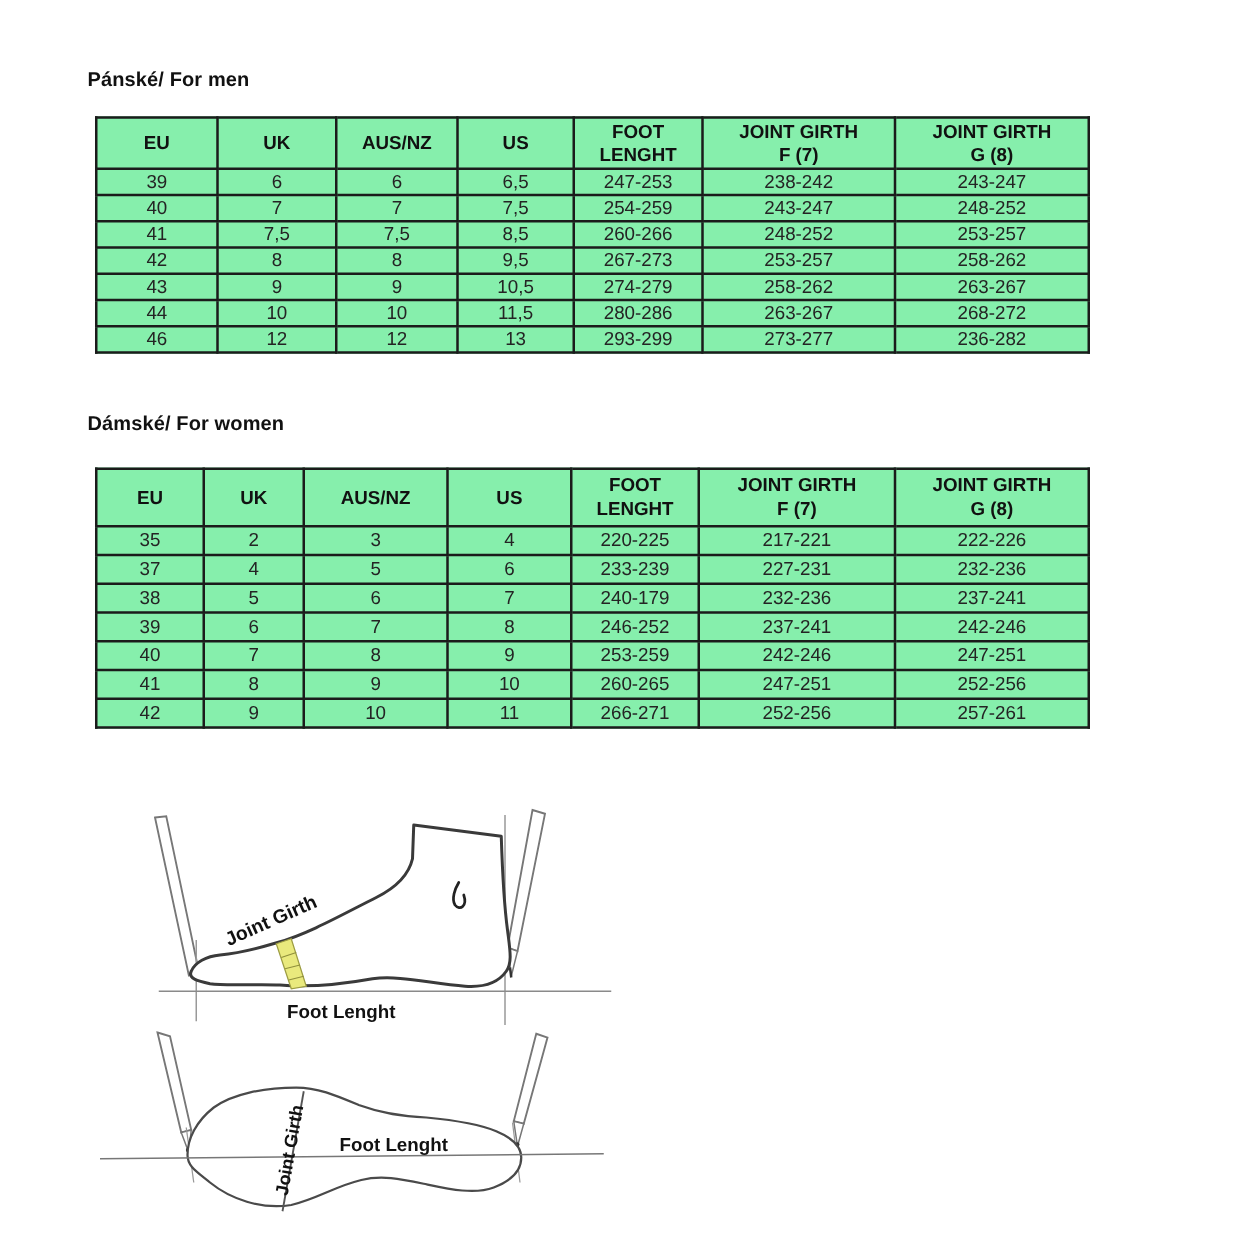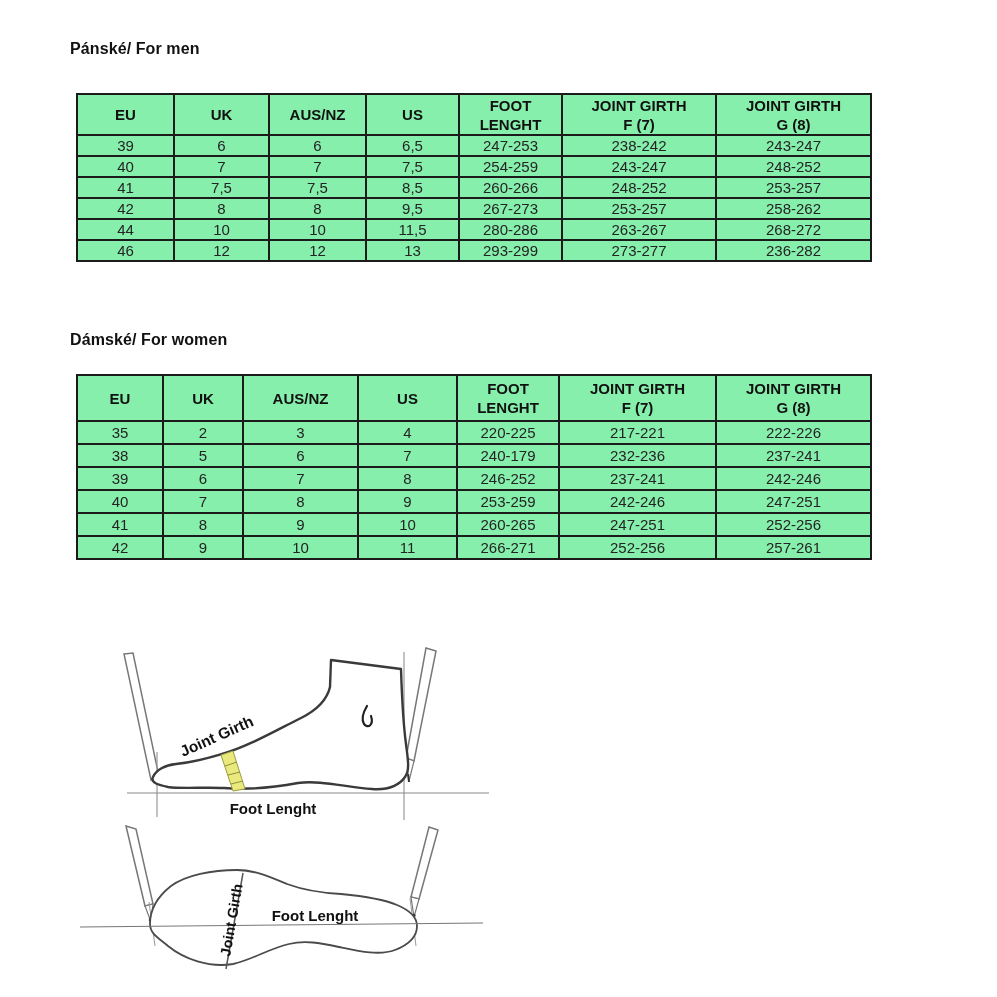--- a/index.html
+++ b/index.html
@@ -4,21 +4,21 @@
 <style>
   html,body{margin:0;padding:0;}
   body{
     width:997px;height:997px;background:#ffffff;position:relative;
     font-family:"Liberation Sans", sans-serif;color:#1a1a1a;overflow:hidden;
   }
   .section-title{
     position:absolute;left:70px;font-size:16px;font-weight:bold;color:#111;
     letter-spacing:0.1px;
   }
-  #men-title{top:40px;}
+  #men-title{top:56px;}
   #women-title{top:331px;}
   table.size-table{
     position:absolute;left:76px;border-collapse:collapse;table-layout:fixed;
     width:794px;background:#86efac;
   }
   #men-table{top:93px;}
   #women-table{top:374px;}
   .size-table th,.size-table td{
     border:2px solid #1b1b1b;text-align:center;vertical-align:middle;
     white-space:nowrap;overflow:hidden;padding:0;
@@ -113,20 +113,29 @@
       <tr>
       <td>42</td>
       <td>8</td>
       <td>8</td>
       <td>9,5</td>
       <td>267-273</td>
       <td>253-257</td>
       <td>258-262</td>
     </tr>
       <tr>
+      <td>43</td>
+      <td>9</td>
+      <td>9</td>
+      <td>10,5</td>
+      <td>274-279</td>
+      <td>258-262</td>
+      <td>263-267</td>
+    </tr>
+      <tr>
       <td>44</td>
       <td>10</td>
       <td>10</td>
       <td>11,5</td>
       <td>280-286</td>
       <td>263-267</td>
       <td>268-272</td>
     </tr>
       <tr>
       <td>46</td>
@@ -187,20 +196,29 @@
   <tbody>
 
   <tr>
       <td>35</td>
       <td>2</td>
       <td>3</td>
       <td>4</td>
       <td>220-225</td>
       <td>217-221</td>
       <td>222-226</td>
+    </tr>
+      <tr>
+      <td>37</td>
+      <td>4</td>
+      <td>5</td>
+      <td>6</td>
+      <td>233-239</td>
+      <td>227-231</td>
+      <td>232-236</td>
     </tr>
       <tr>
       <td>38</td>
       <td>5</td>
       <td>6</td>
       <td>7</td>
       <td>240-179</td>
       <td>232-236</td>
       <td>237-241</td>
     </tr>

